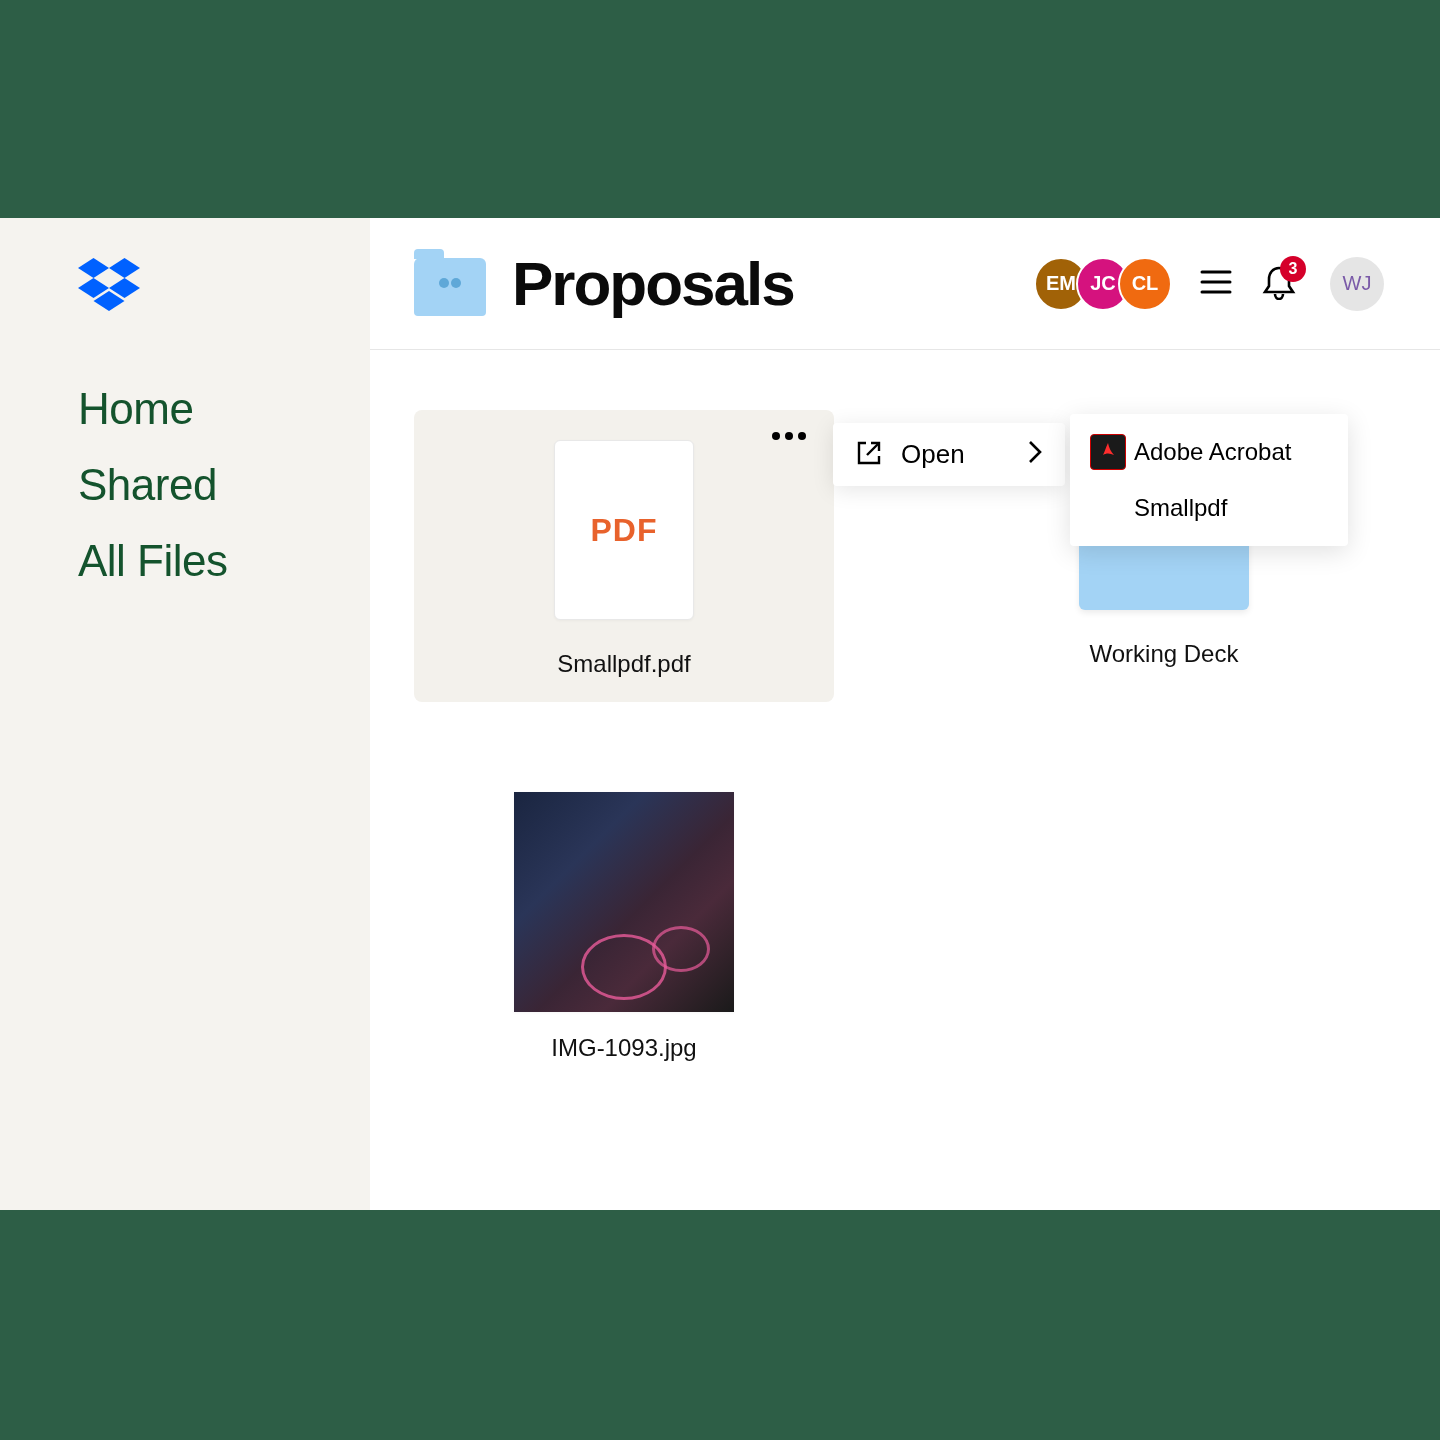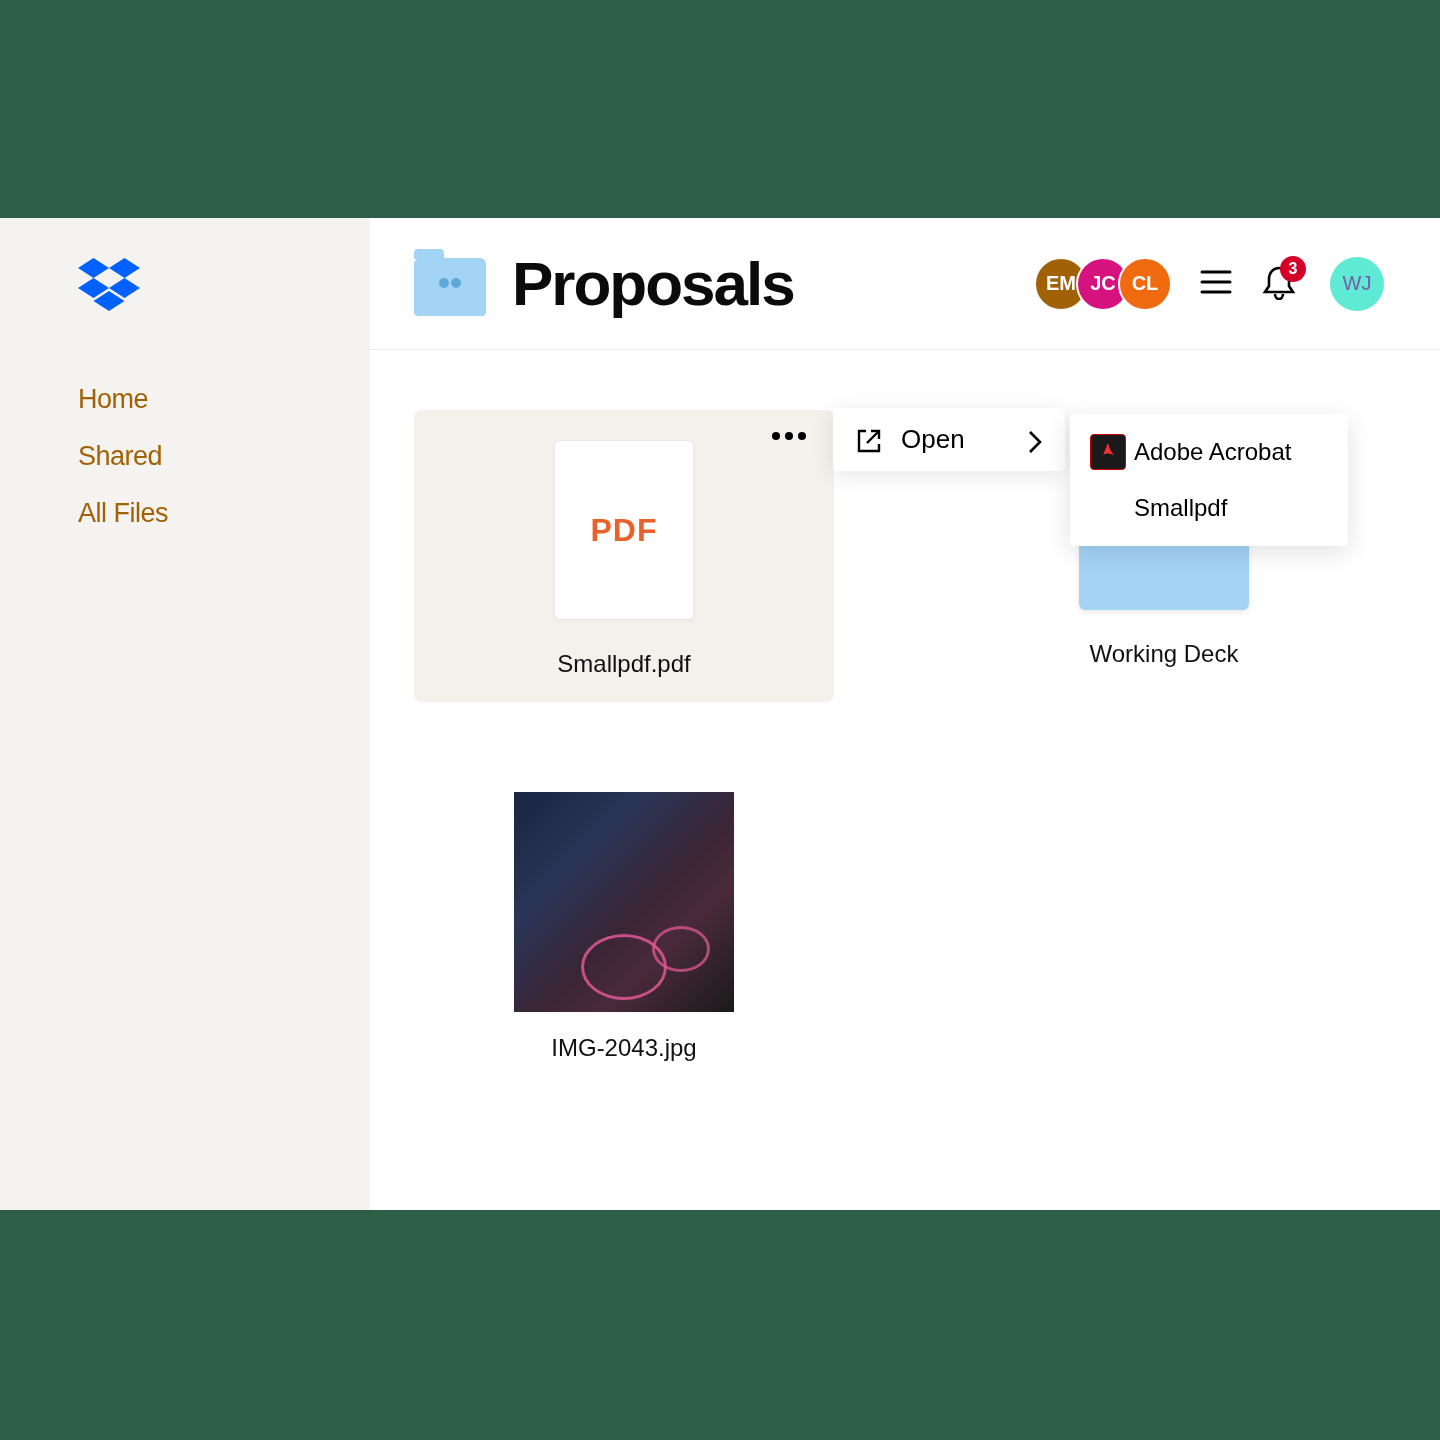--- a/index.html
+++ b/index.html
@@ -21,22 +21,22 @@
   }
   .sidebar {
     width: 370px;
     background: #f5f3ef;
     padding: 40px 0 0 78px;
   }
   .logo {
     margin-bottom: 68px;
   }
   .nav-item {
-    font-size: 27px;
-    color: #a16207;
+    font-size: 44px;
+    color: #14532d;
     margin-bottom: 26px;
     cursor: pointer;
     letter-spacing: -0.5px;
   }
   .main {
     flex: 1;
     padding: 30px 0 0 0;
     position: relative;
   }
   .header {
@@ -123,21 +123,21 @@
     width: 26px; height: 26px;
     font-size: 16px;
     font-weight: 600;
     display: flex;
     align-items: center;
     justify-content: center;
   }
   .user-avatar {
     width: 54px; height: 54px;
     border-radius: 50%;
-    background: #5eead4;
+    background: #e5e5e5;
     color: #7a5aa8;
     display: flex;
     align-items: center;
     justify-content: center;
     font-size: 20px;
     font-weight: 500;
     margin-left: 34px;
     cursor: pointer;
   }
   .grid {
@@ -273,28 +273,28 @@
   }
   .file-name {
     font-size: 24px;
     color: #111;
     text-align: center;
   }
 
   
   .context-open {
     position: absolute;
-    top: 38px;
+    top: 53px;
     left: 463px;
     background: #fff;
     box-shadow: 0 4px 22px rgba(0,0,0,0.10);
     border-radius: 4px;
     padding: 16px 22px;
     display: flex;
-    align-items: flex-end;
+    align-items: flex-start;
     gap: 18px;
     width: 232px;
     z-index: 10;
   }
   .context-open-label {
     font-size: 26px;
     flex: 1;
   }
   .submenu {
     position: absolute;
@@ -406,21 +406,21 @@
         <div class="file-name">Smallpdf.pdf</div>
       </div>
 
       <div class="file-card">
         <div class="thumb thumb-folder"></div>
         <div class="file-name">Working Deck</div>
       </div>
 
       <div class="file-card">
         <div class="thumb thumb-img"></div>
-        <div class="file-name">IMG-2043.jpg</div>
+        <div class="file-name">IMG-1093.jpg</div>
       </div>
 
 
       <div class="context-open">
         <svg width="28" height="28" viewBox="0 0 28 28" fill="none" stroke="#000" stroke-width="2.4">
           <path d="M11 4 L4 4 L4 24 L24 24 L24 17"></path>
           <path d="M16 4 L24 4 L24 12"></path>
           <path d="M24 4 L12 16"></path>
         </svg>
         <span class="context-open-label">Open</span>

